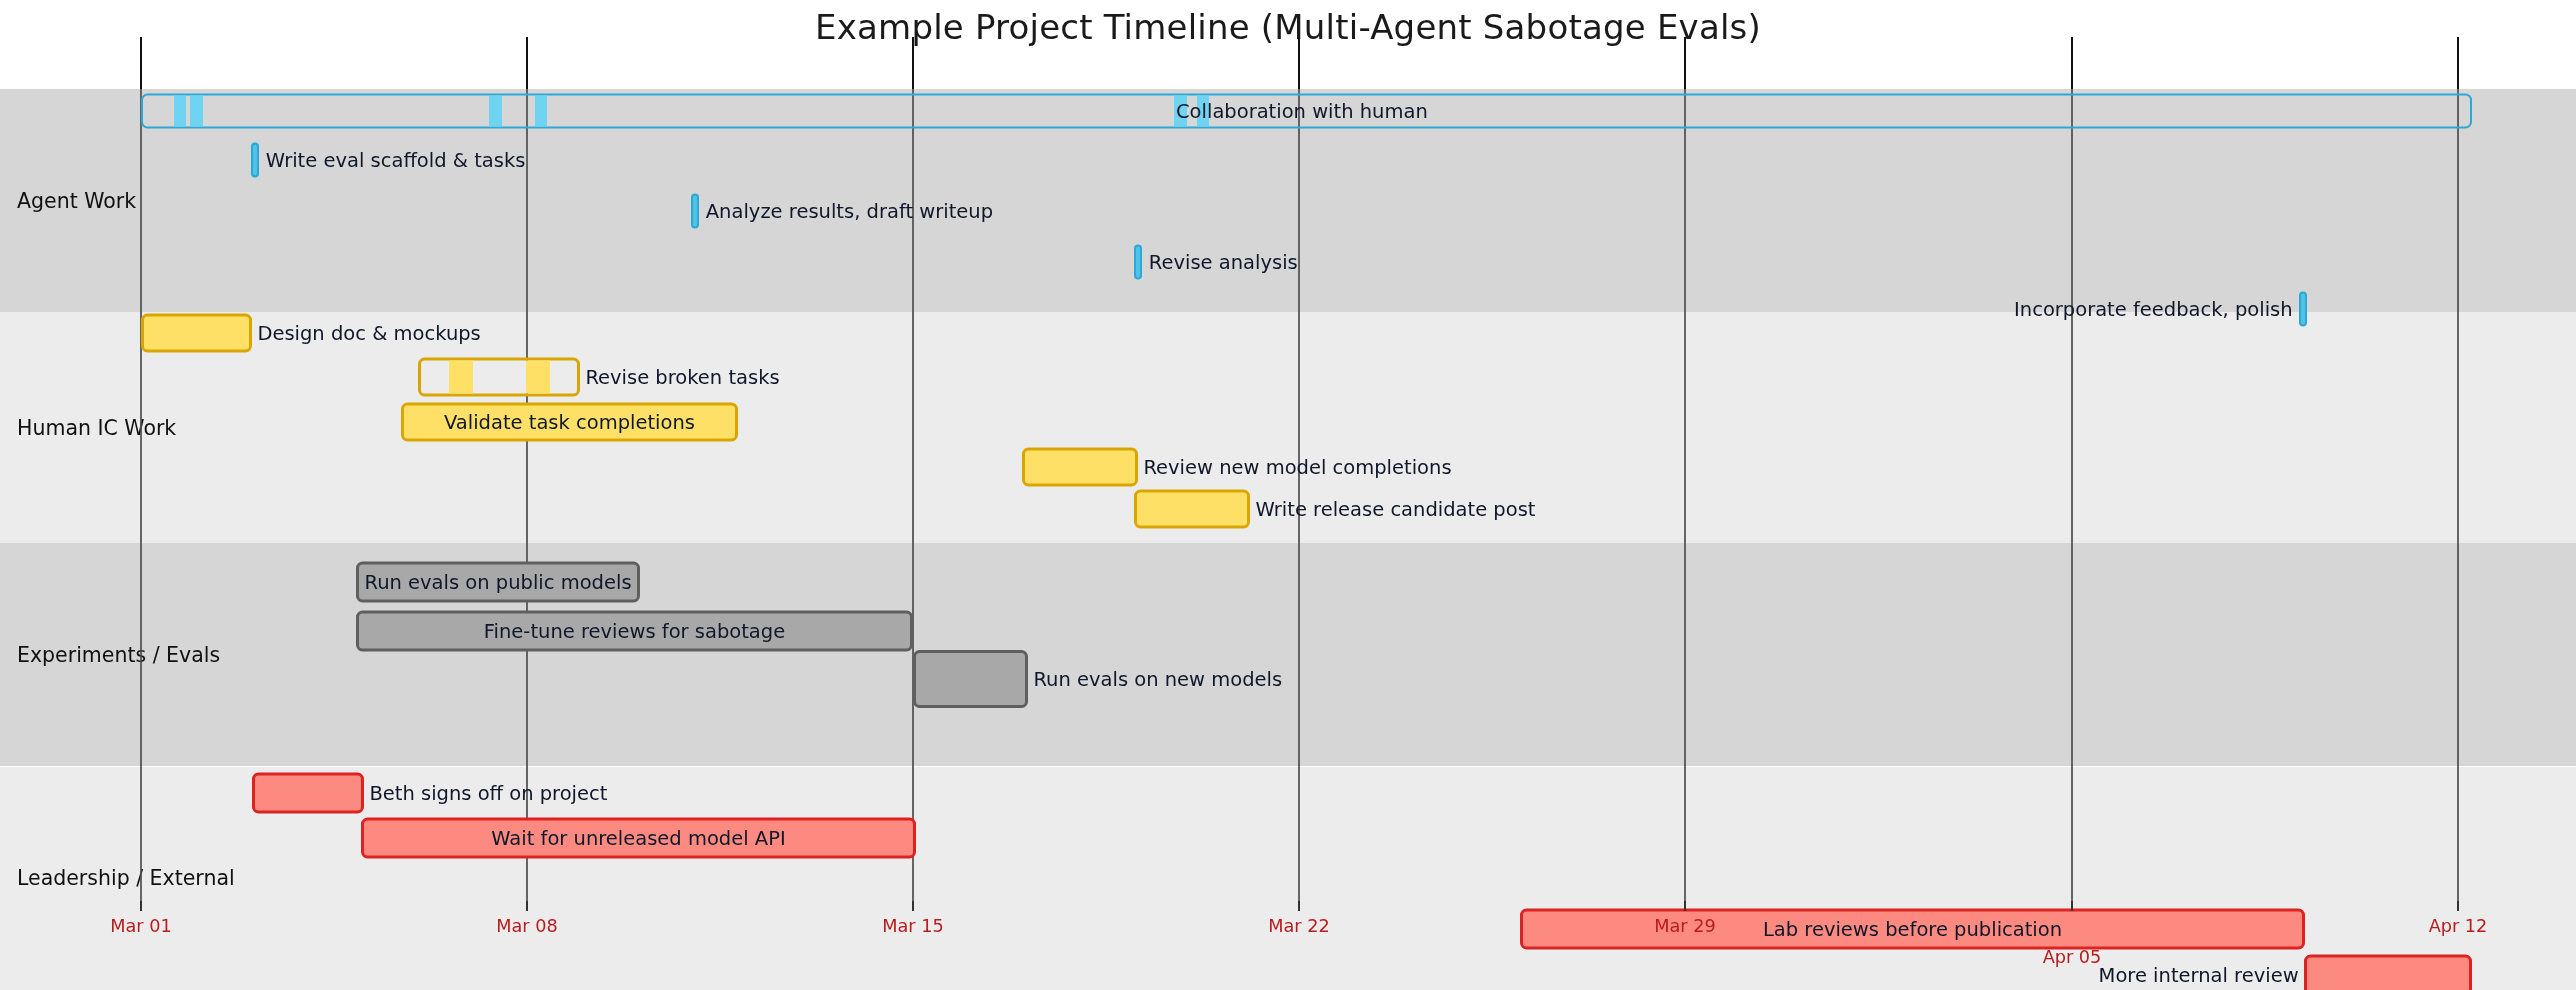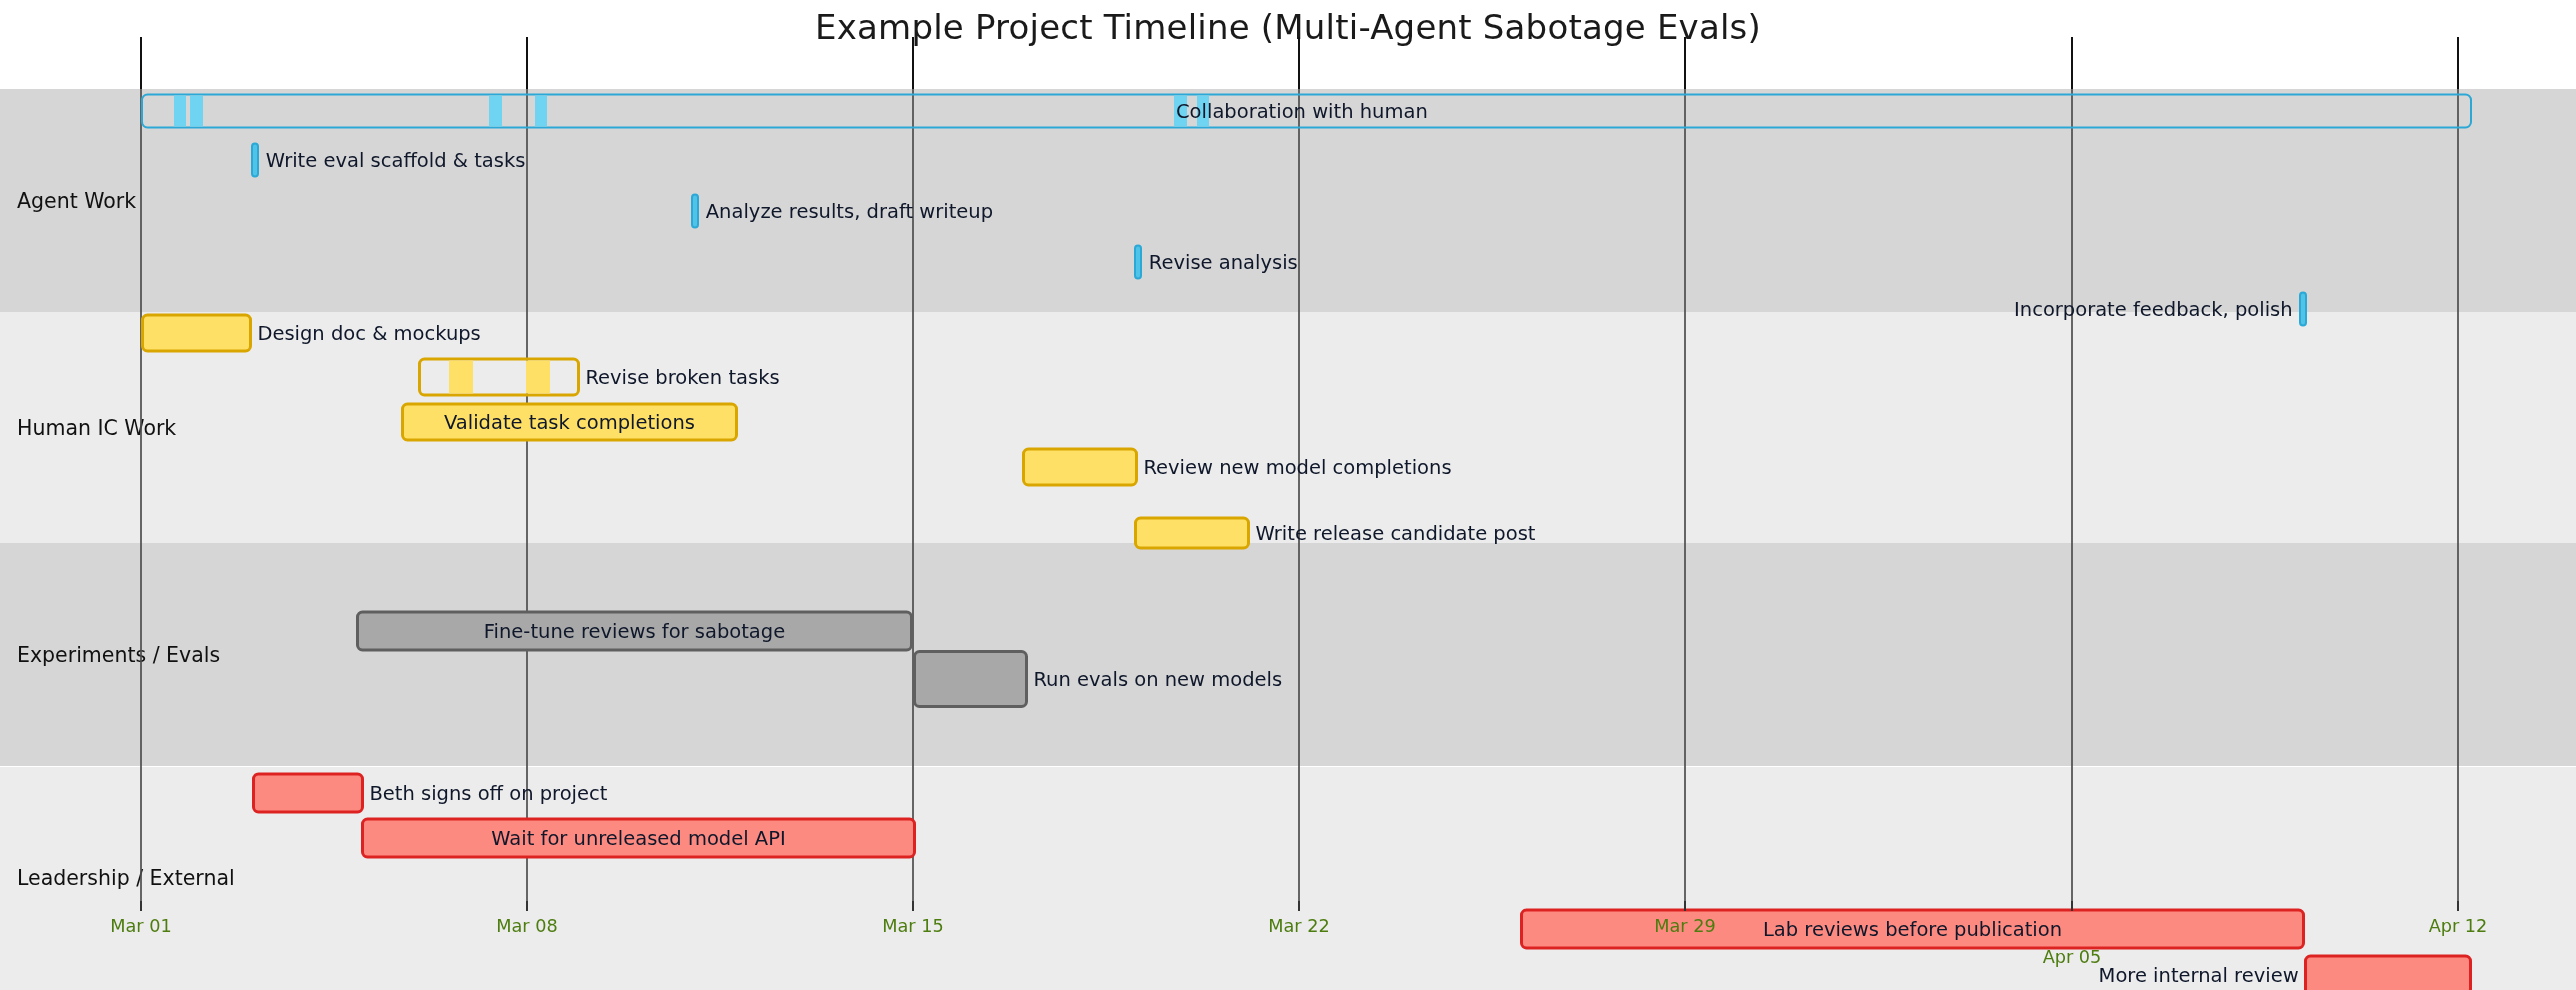--- a/index.html
+++ b/index.html
@@ -57,21 +57,21 @@
   .seg.blue{background:#6fd3f2;}
   .seg.yellow{background:#ffe066;}
 
   
   .bar.marker{border-radius:4.7px;}
 
   
   .axis{position:absolute;left:0;top:901px;width:2576px;height:89px;}
   .tick{position:absolute;top:0;width:1.9px;height:10.2px;background:#333;}
   .ticklabel{
-    position:absolute;top:15px;font-size:17.7px;color:#4d7c0f;
+    position:absolute;top:15px;font-size:17.7px;color:#b91c1c;
     transform:translateX(-50%);white-space:nowrap;
   }
 </style>
 </head>
 <body>
 
 <div id="chart">
 
   <div class="title">Example Project Timeline (Multi-Agent Sabotage Evals)</div>
 
@@ -119,22 +119,25 @@
         <div class="seg yellow" style="left: 28px; width: 24px;"></div>
         <div class="seg yellow" style="left: 105px; width: 24px;"></div>
         <span class="blabel right">Revise broken tasks</span>
       </div>
       <div class="bar yellow" style="left: 361px; width: 337px; top: 333px; height: 39px; margin-left: 40px;">
         <span class="blabel inside">Validate task completions</span>
       </div>
       <div class="bar yellow" style="left: 1022px; width: 116px; top: 378px; height: 39px;">
         <span class="blabel right">Review new model completions</span>
       </div>
-      <div class="bar yellow" style="left: 1134px; width: 116px; top: 444px; height: 33px;">
+      <div class="bar yellow" style="left: 1134px; width: 116px; top: 420px; height: 39px;">
         <span class="blabel right">Write release candidate post</span>
+      </div>
+      <div class="bar gray" style="left: 356px; width: 284px; top: 493px; height: 41px;">
+        <span class="blabel inside">Run evals on public models</span>
       </div>
       <div class="bar gray" style="left: 356px; width: 557px; top: 542px; height: 41px;">
         <span class="blabel inside">Fine-tune reviews for sabotage</span>
       </div>
       <div class="bar gray" style="left: 913px; width: 115px; top: 590px; height: 58px;">
         <span class="blabel right">Run evals on new models</span>
       </div>
       <div class="bar red" style="left: 252px; width: 112px; top: 704px; height: 41px;">
         <span class="blabel right">Beth signs off on project</span>
       </div>

